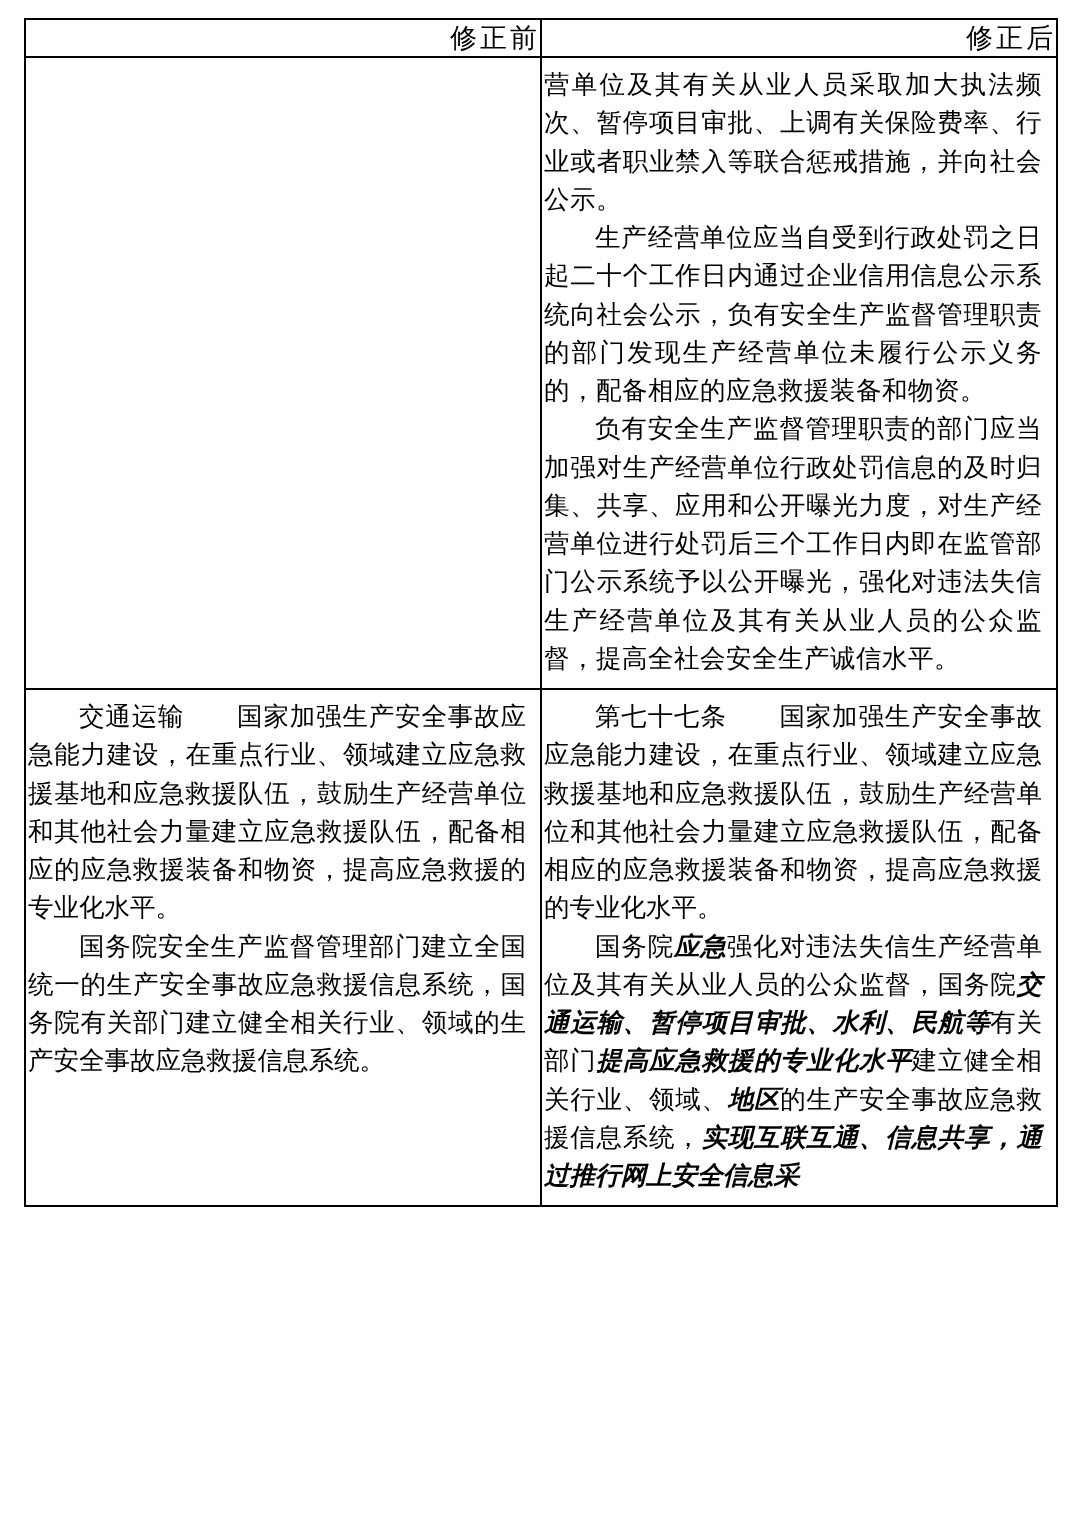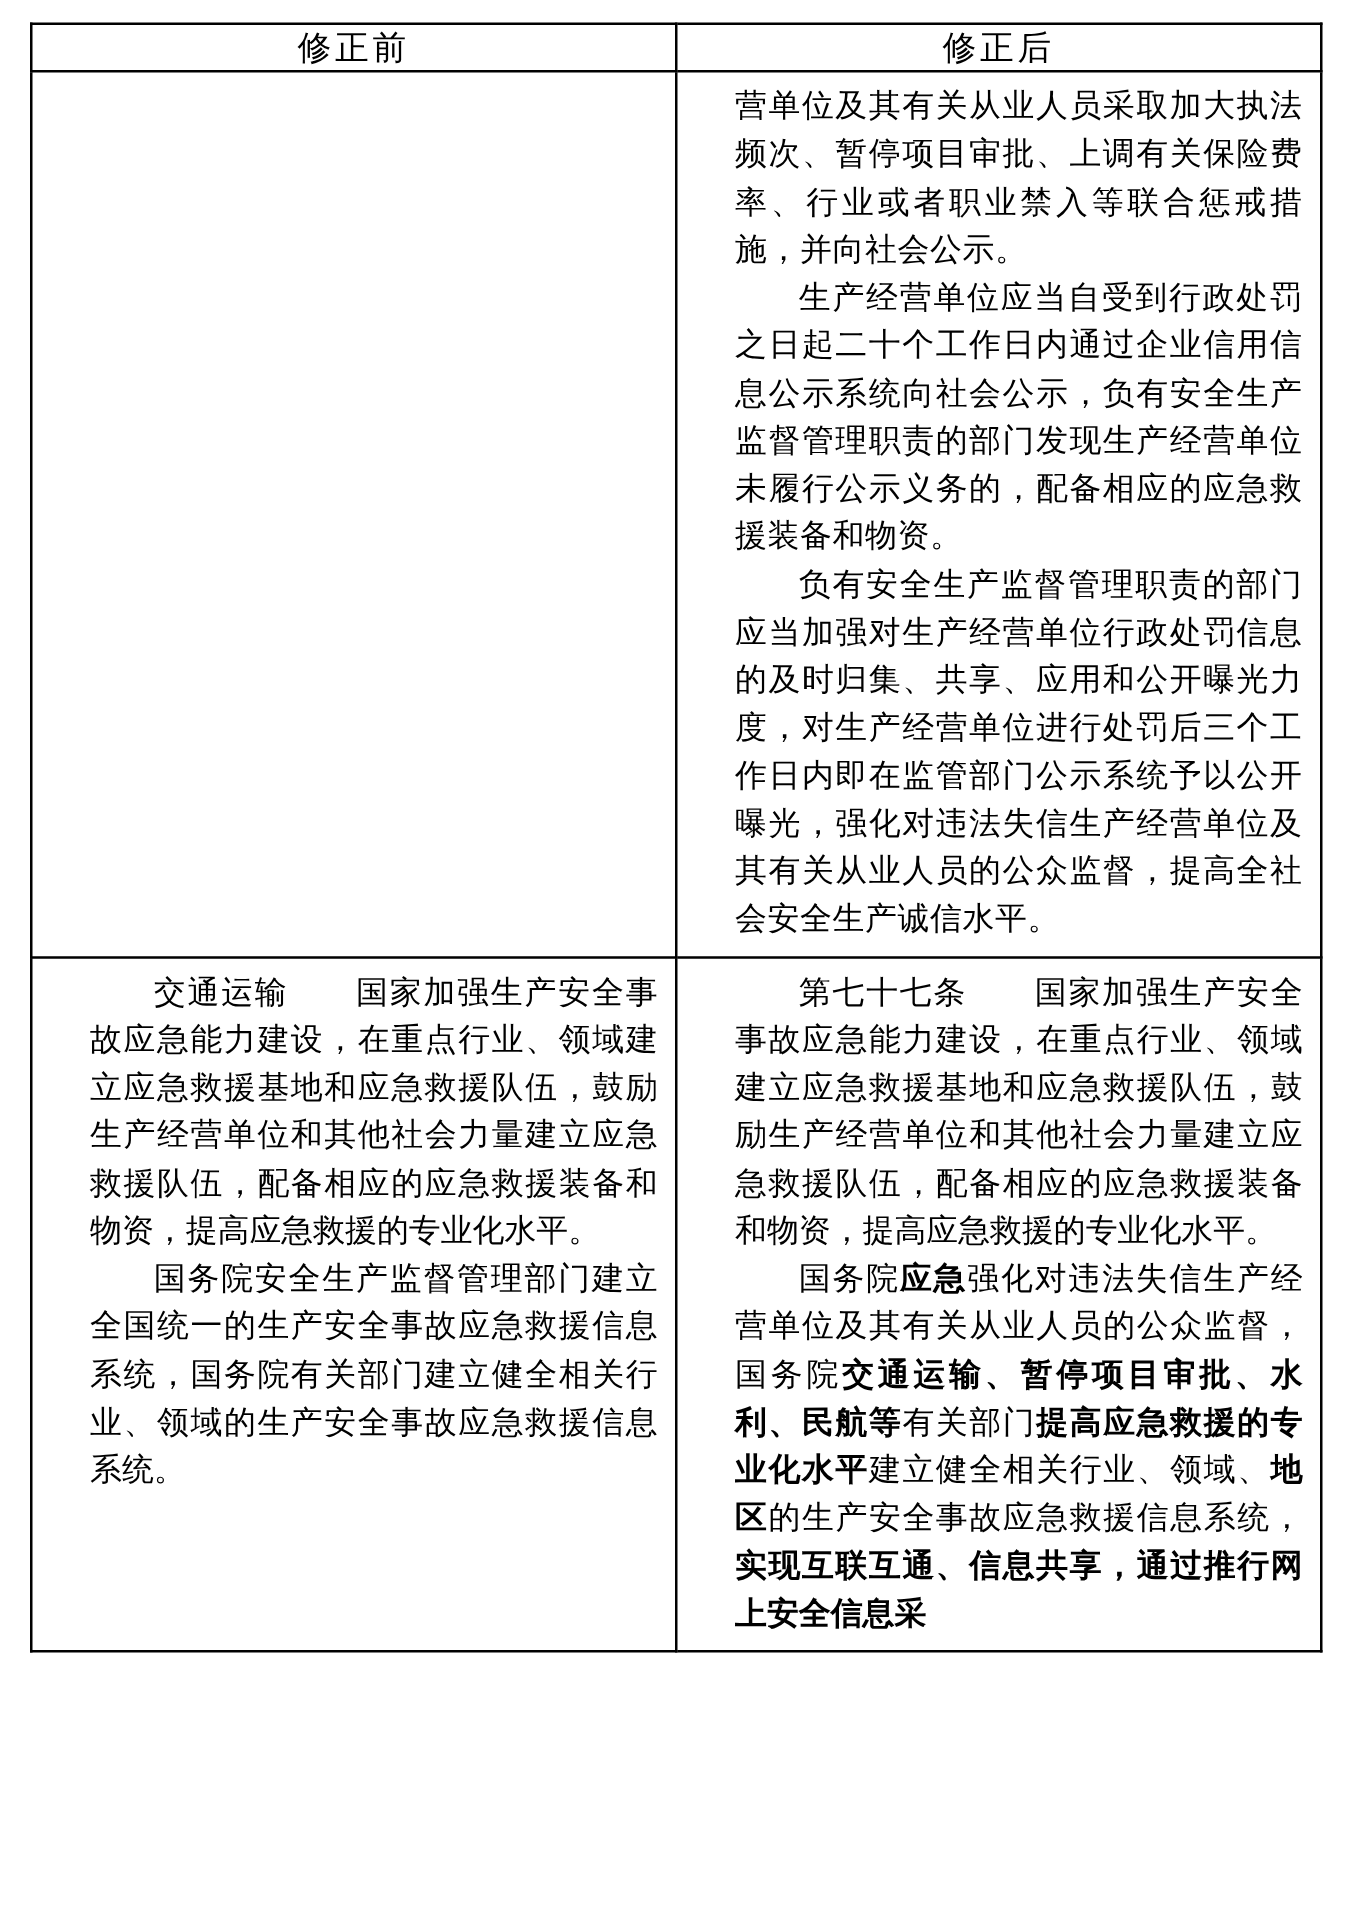--- a/index.html
+++ b/index.html
@@ -24,47 +24,46 @@
     width: 1032px;
     border-collapse: collapse;
     table-layout: fixed;
   }
   table.compare td, table.compare th {
     border: 2px solid #000000;
     vertical-align: top;
     padding: 0;
   }
   .hdr-cell {
-    text-align: center;
+    text-align: right;
     font-size: 27px;
     font-weight: normal;
     letter-spacing: 3px;
     padding: 12px 0 14px 0;
     font-family: "Liberation Serif", "DejaVu Serif", serif;
   }
   .col-left { width: 516px; }
   .col-right { width: 516px; }
 
   .cellbody {
     padding: 8px 14px 10px 2px;
     font-size: 25.5px;
     line-height: 1.5;
     text-align: justify;
     text-justify: inter-ideograph;
     font-family: "Liberation Serif", "DejaVu Serif", serif;
-    margin-left: 44px;
   }
   .cellbody p {
     margin: 0;
     text-align: justify;
     text-justify: inter-ideograph;
   }
   .indent { text-indent: 2em; }
   .empty-cell { min-height: 20px; }
-  b.emph { font-weight: bold; }
+  b.emph { font-weight: bold; font-style: italic; }
   .big-block p { letter-spacing: 0.5px; }
 </style>
 </head>
 <body>
 
 <div class="page">
   <table class="compare">
     <colgroup>
       <col class="col-left">
       <col class="col-right">

